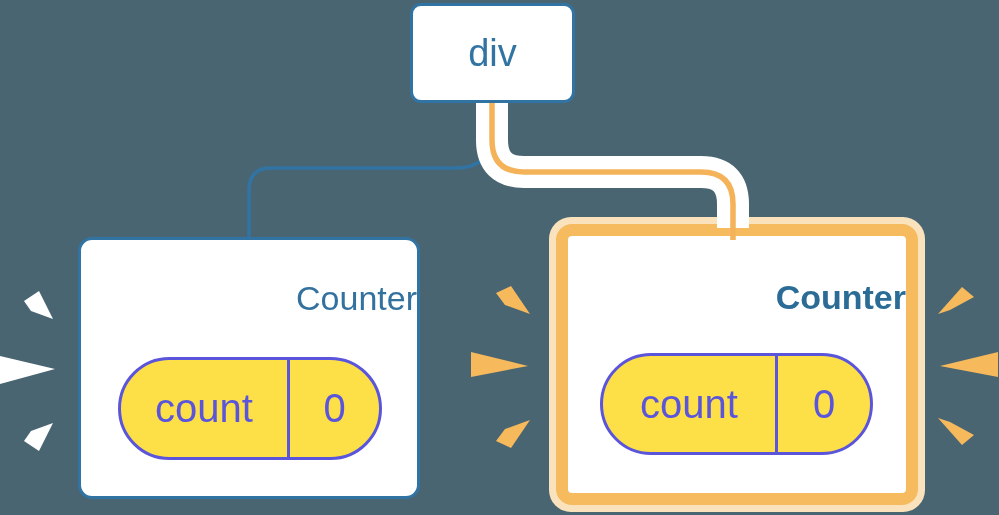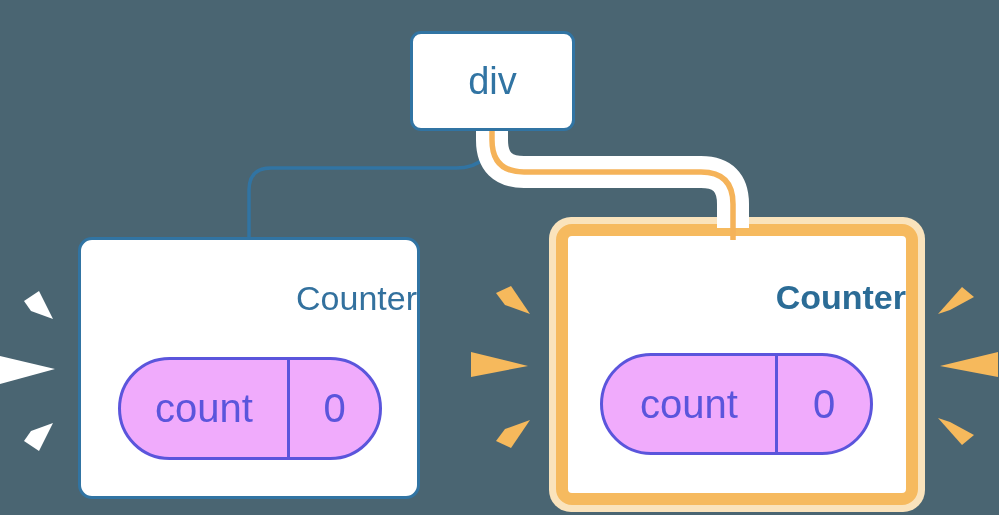--- a/index.html
+++ b/index.html
@@ -9,21 +9,21 @@
     font-family:"Liberation Sans",sans-serif;
   }
   .svg-layer{position:absolute;left:0;top:0;width:999px;height:515px;pointer-events:none;}
   .layer-under{z-index:0;}
   .layer-over{z-index:3;}
 
   .node-div{
     position:absolute;left:410px;top:3px;width:165px;height:100px;box-sizing:border-box;
     background:#FFFFFF;border:3px solid #3174A3;border-radius:11px;
     display:flex;align-items:center;justify-content:center;
-    font-size:38px;color:#3174A3;z-index:4;margin-top:28px;
+    font-size:38px;color:#3174A3;z-index:4;
   }
 
   .card-left{
     position:absolute;left:78px;top:237px;width:342px;height:262px;box-sizing:border-box;
     background:#FFFFFF;border:3px solid #3174A3;border-radius:14px;z-index:1;
   }
   .card-right-outer{
     position:absolute;left:549px;top:217px;width:376px;height:295px;box-sizing:border-box;
     background:#FAE3BC;border-radius:22px;padding:7px;z-index:1;
   }
@@ -34,21 +34,21 @@
 
   .card-title{
     position:absolute;left:0;width:100%;text-align:right;
     font-size:34px;line-height:40px;
   }
   .title-normal{top:38px;color:#33719E;font-weight:400;}
   .title-bold{top:41px;color:#2B6C96;font-weight:700;}
 
   .pill{
     position:absolute;box-sizing:border-box;display:flex;
-    background:#f0abfc;border:3px solid #5B55DC;border-radius:60px;
+    background:#fde047;border:3px solid #5B55DC;border-radius:60px;
     color:#5B55DC;
   }
   .pill-left{left:37px;top:117px;width:264px;height:103px;}
   .pill-right{left:32px;top:117px;width:273px;height:102px;}
   .pill-key{
     box-sizing:border-box;display:flex;align-items:center;justify-content:center;
     border-right:3px solid #5B55DC;font-size:40px;
   }
   .pill-left .pill-key{width:169px;}
   .pill-right .pill-key{width:175px;}

